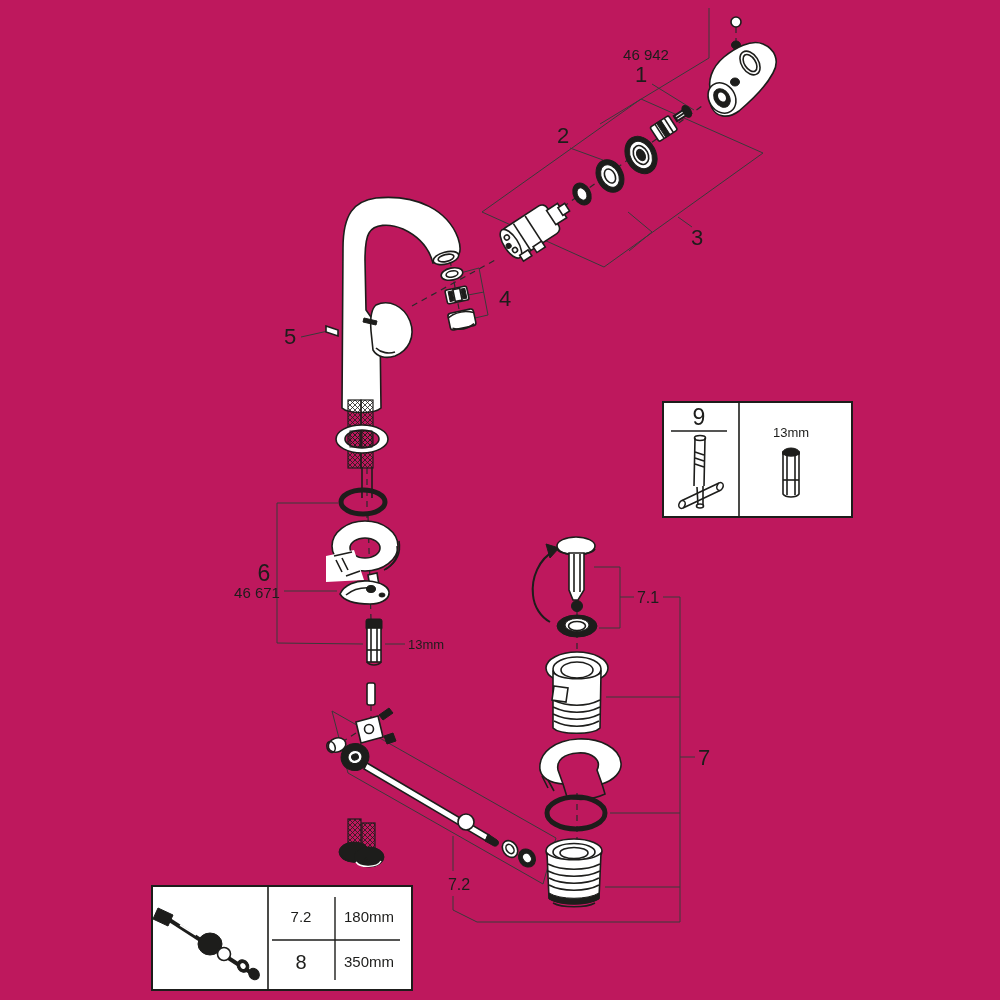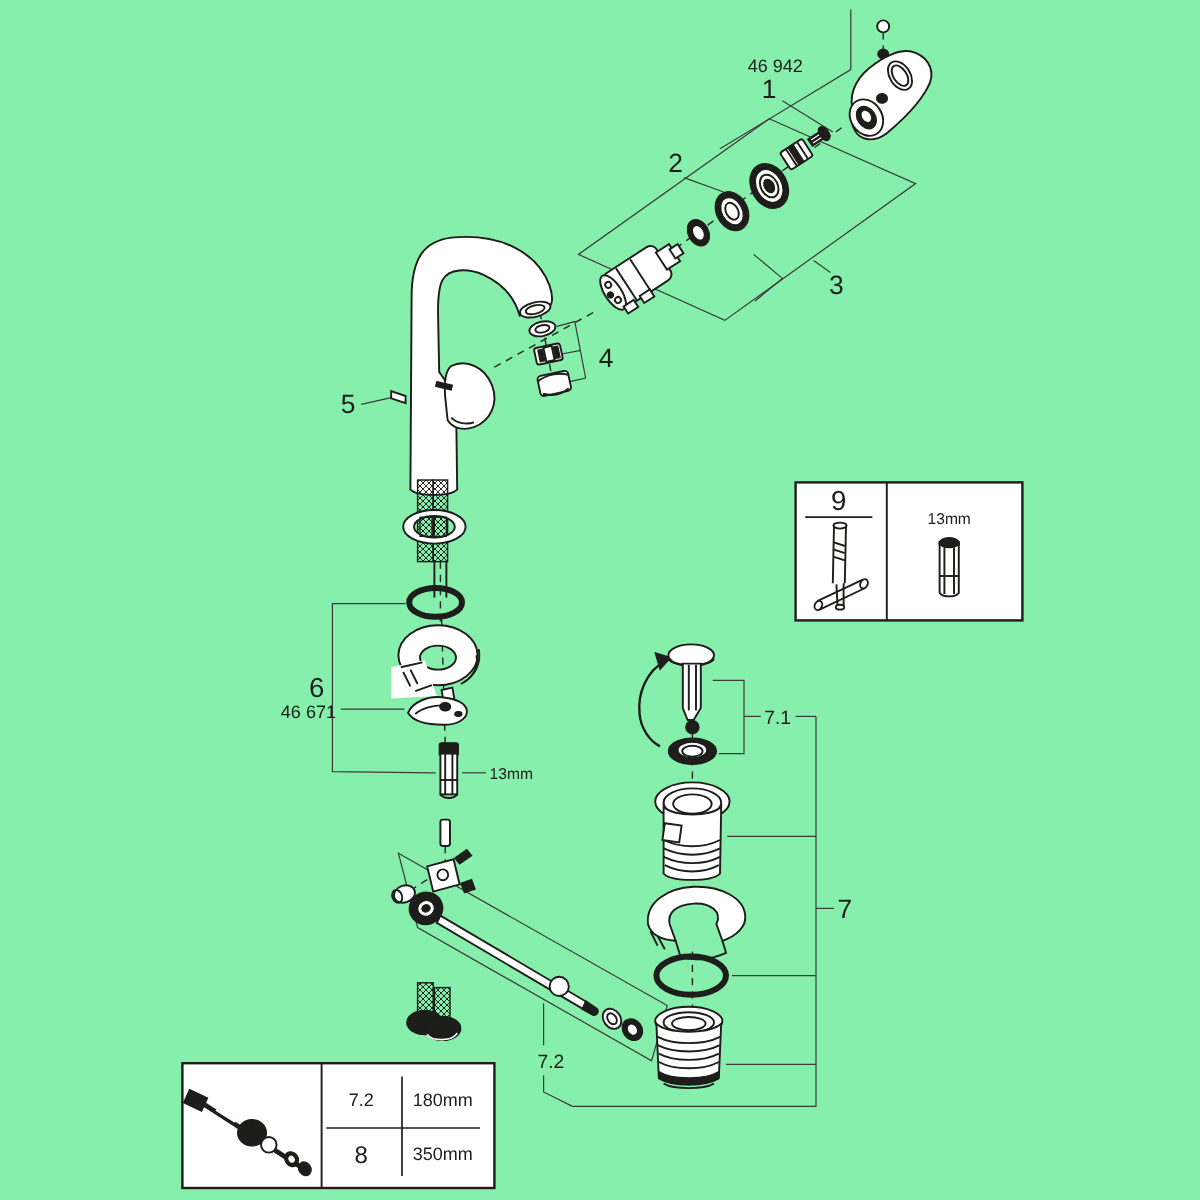--- a/index.html
+++ b/index.html
@@ -1,16 +1,16 @@
 <!DOCTYPE html>
 <html><head>
 <meta charset="utf-8">
 <style>
   html,body{margin:0;padding:0;background:#ffffff;}
-  .stage{position:relative;width:1000px;height:1000px;background:#86efac;overflow:hidden;}
+  .stage{position:relative;width:1000px;height:1000px;background:#be185d;overflow:hidden;}
   svg{position:absolute;left:0;top:0;}
   svg text{font-family:"Liberation Sans","DejaVu Sans",sans-serif;fill:#1d1d1b;}
   .lbl-big{font-size:22px;}
   .lbl-med{font-size:16px;}
   .lbl-code{font-size:15px;}
   .lbl-small{font-size:13px;}
   .lbl-9{font-size:23px;}
   .lbl-8{font-size:20px;}
   .lbl-tbl{font-size:15px;}
   .mid{text-anchor:middle;}

